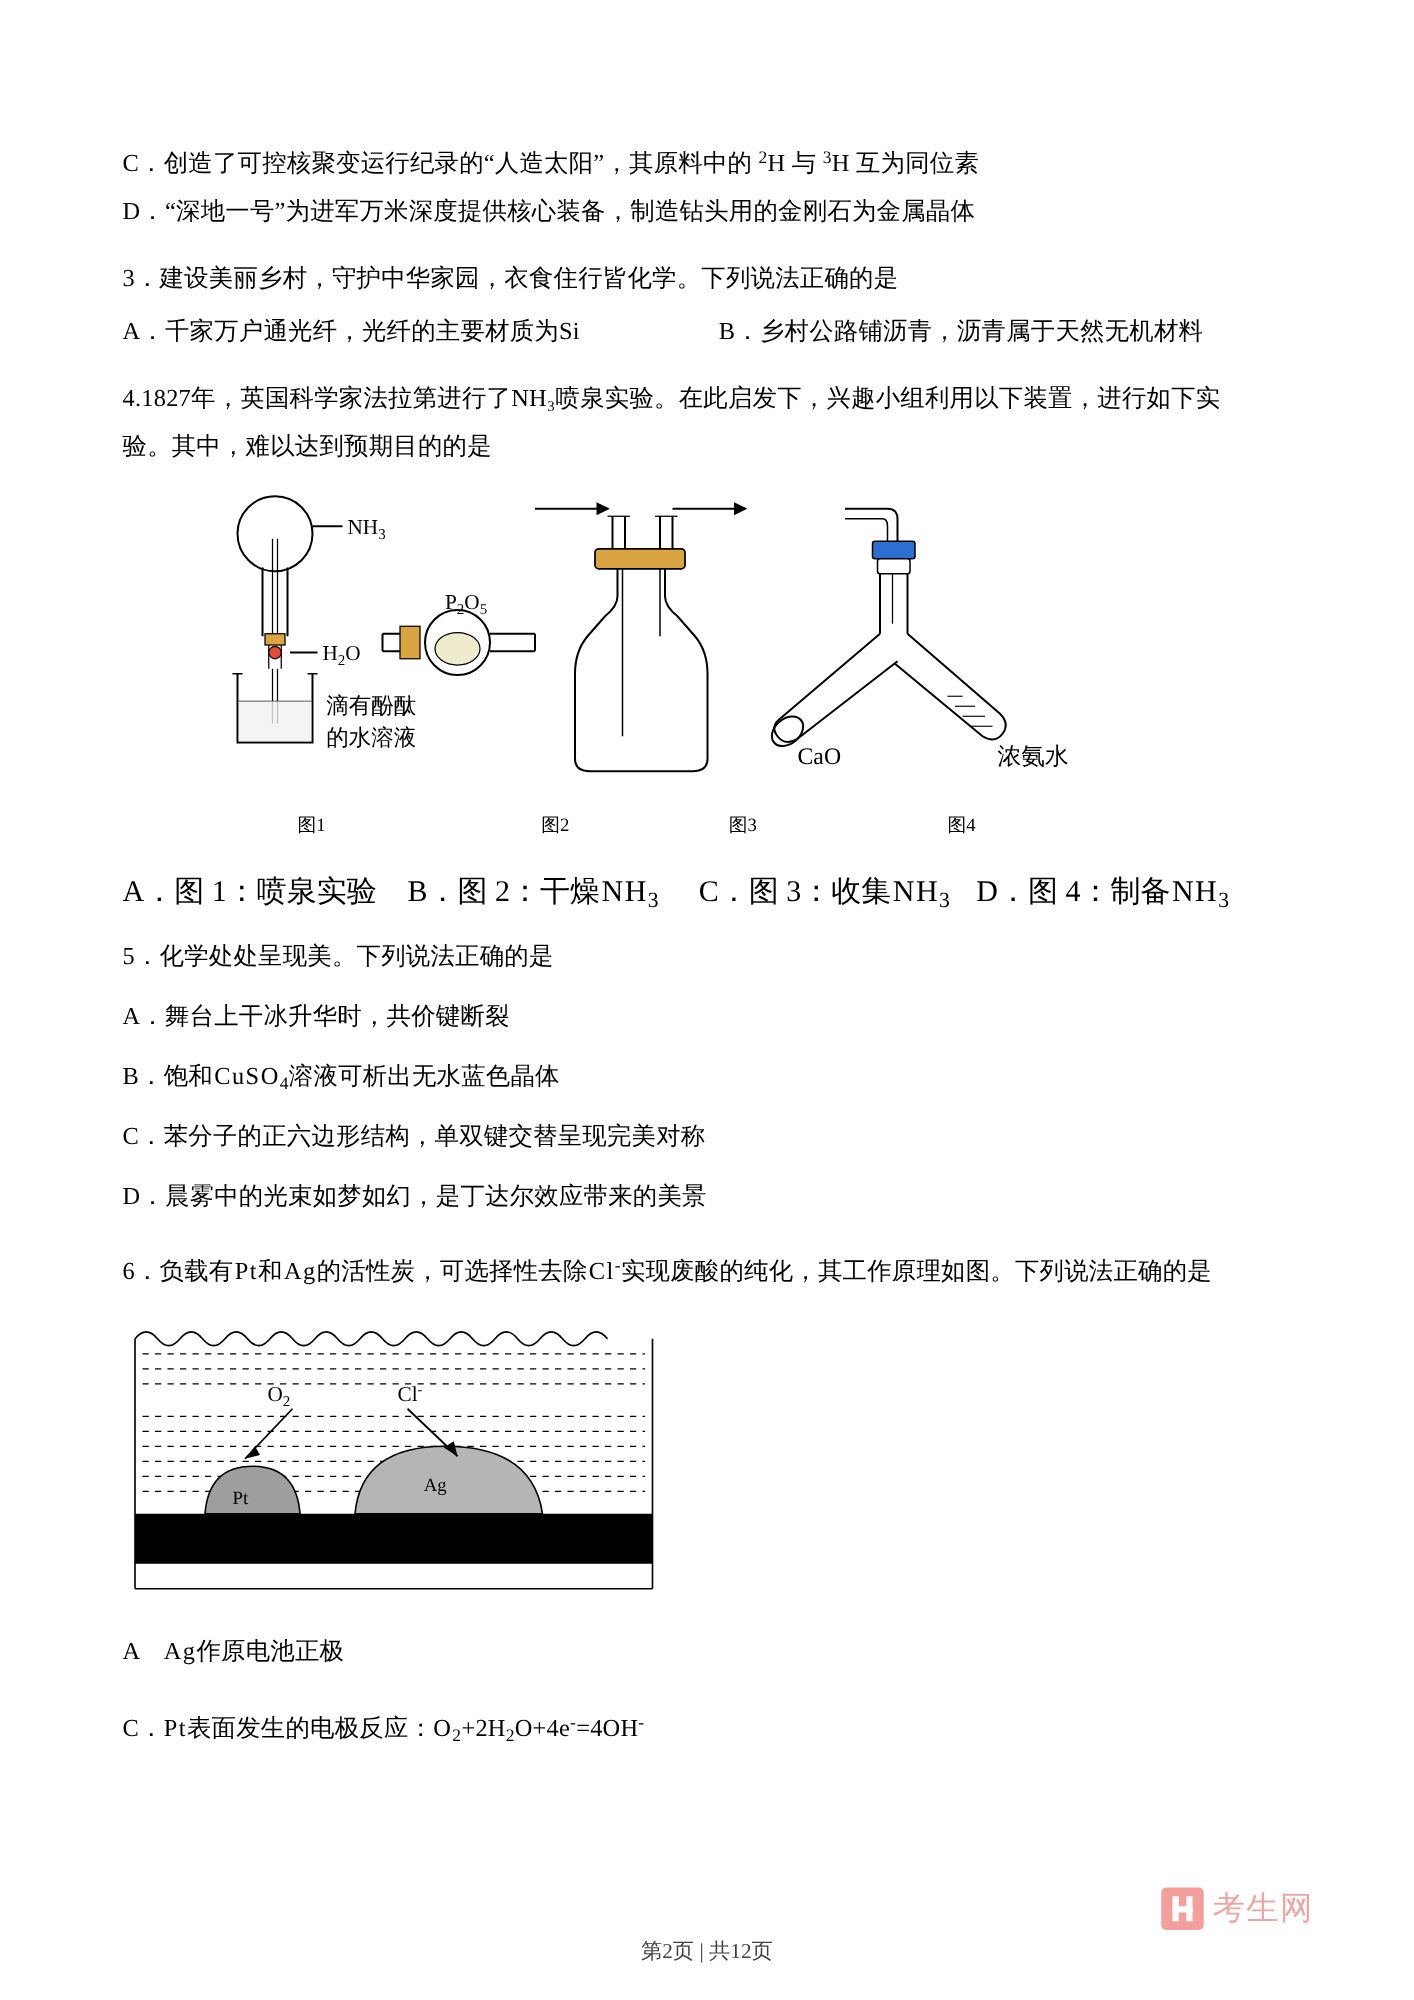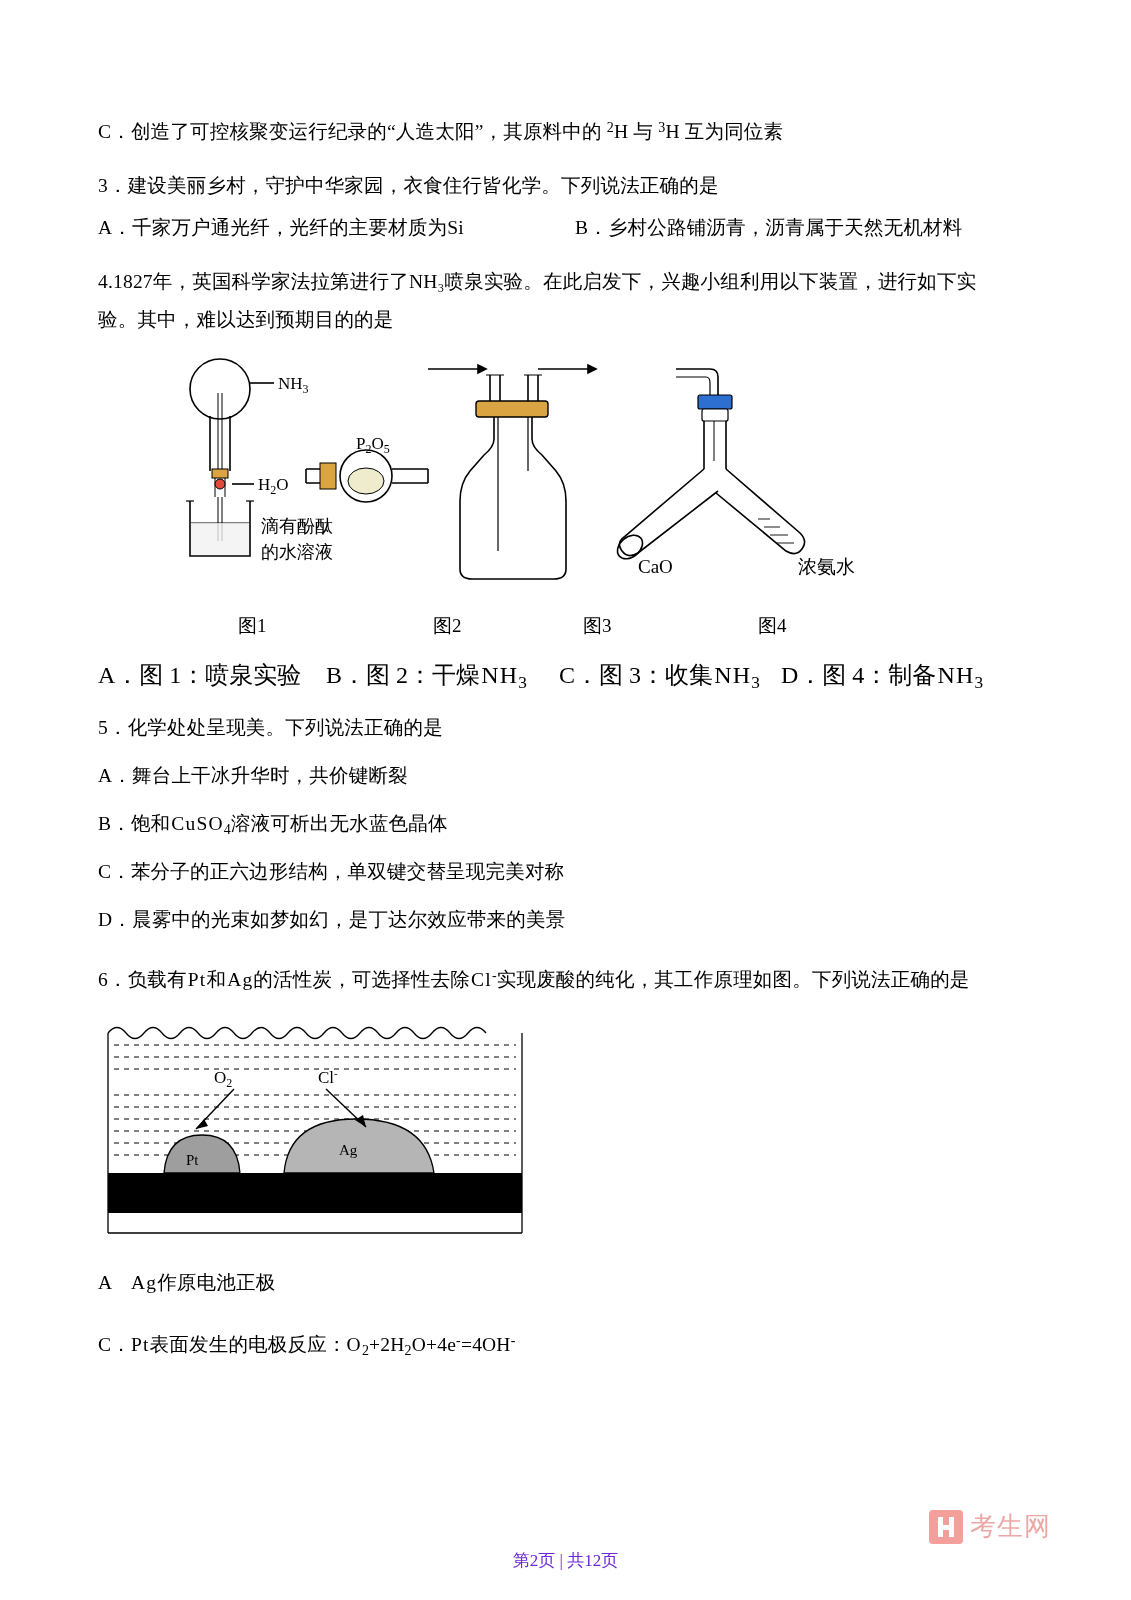--- a/index.html
+++ b/index.html
@@ -49,21 +49,21 @@
 
   
   .fig4-wrap {
     position: relative;
     height: 262px;
     margin-top: 12px;
   }
   .fig-caption-row {
     position: relative;
     height: 30px;
-    font-size: 19px;
+    font-size: 15px;
   }
   .fig-caption-row span {
     position: absolute;
     top: 0;
   }
   .opts4 {
     display: flex;
     font-size: 24px;
     margin-top: 16px;
   }
@@ -78,21 +78,21 @@
   }
 
   
   .footer {
     position: absolute;
     left: 0;
     bottom: 28px;
     width: 1131px;
     text-align: center;
     font-size: 17px;
-    color: #6d28d9;
+    color: #404040;
   }
   .watermark {
     position: absolute;
     right: 80px;
     bottom: 56px;
     display: flex;
     align-items: center;
     opacity: 0.5;
   }
   .wm-box {
@@ -130,20 +130,23 @@
   }
 </style>
 </head>
 <body>
 
 <div class="page">
   <div class="content">
 
     <div class="line">
       C．创造了可控核聚变运行纪录的“人造太阳”，其原料中的 <sup>2</sup>H 与 <sup>3</sup>H 互为同位素
+    </div>
+    <div class="line">
+      D．“深地一号”为进军万米深度提供核心装备，制造钻头用的金刚石为金属晶体
     </div>
 
     <div class="line q">3．建设美丽乡村，守护中华家园，衣食住行皆化学。下列说法正确的是</div>
     <div class="opt-row">
       <div class="line opt-col-a">A．千家万户通光纤，光纤的主要材质为Si</div>
       <div class="line">B．乡村公路铺沥青，沥青属于天然无机材料</div>
     </div>
 
     <div class="line q">4.1827年，英国科学家法拉第进行了NH₃喷泉实验。在此启发下，兴趣小组利用以下装置，进行如下实</div>
     <div class="line">验。其中，难以达到预期目的的是</div>

